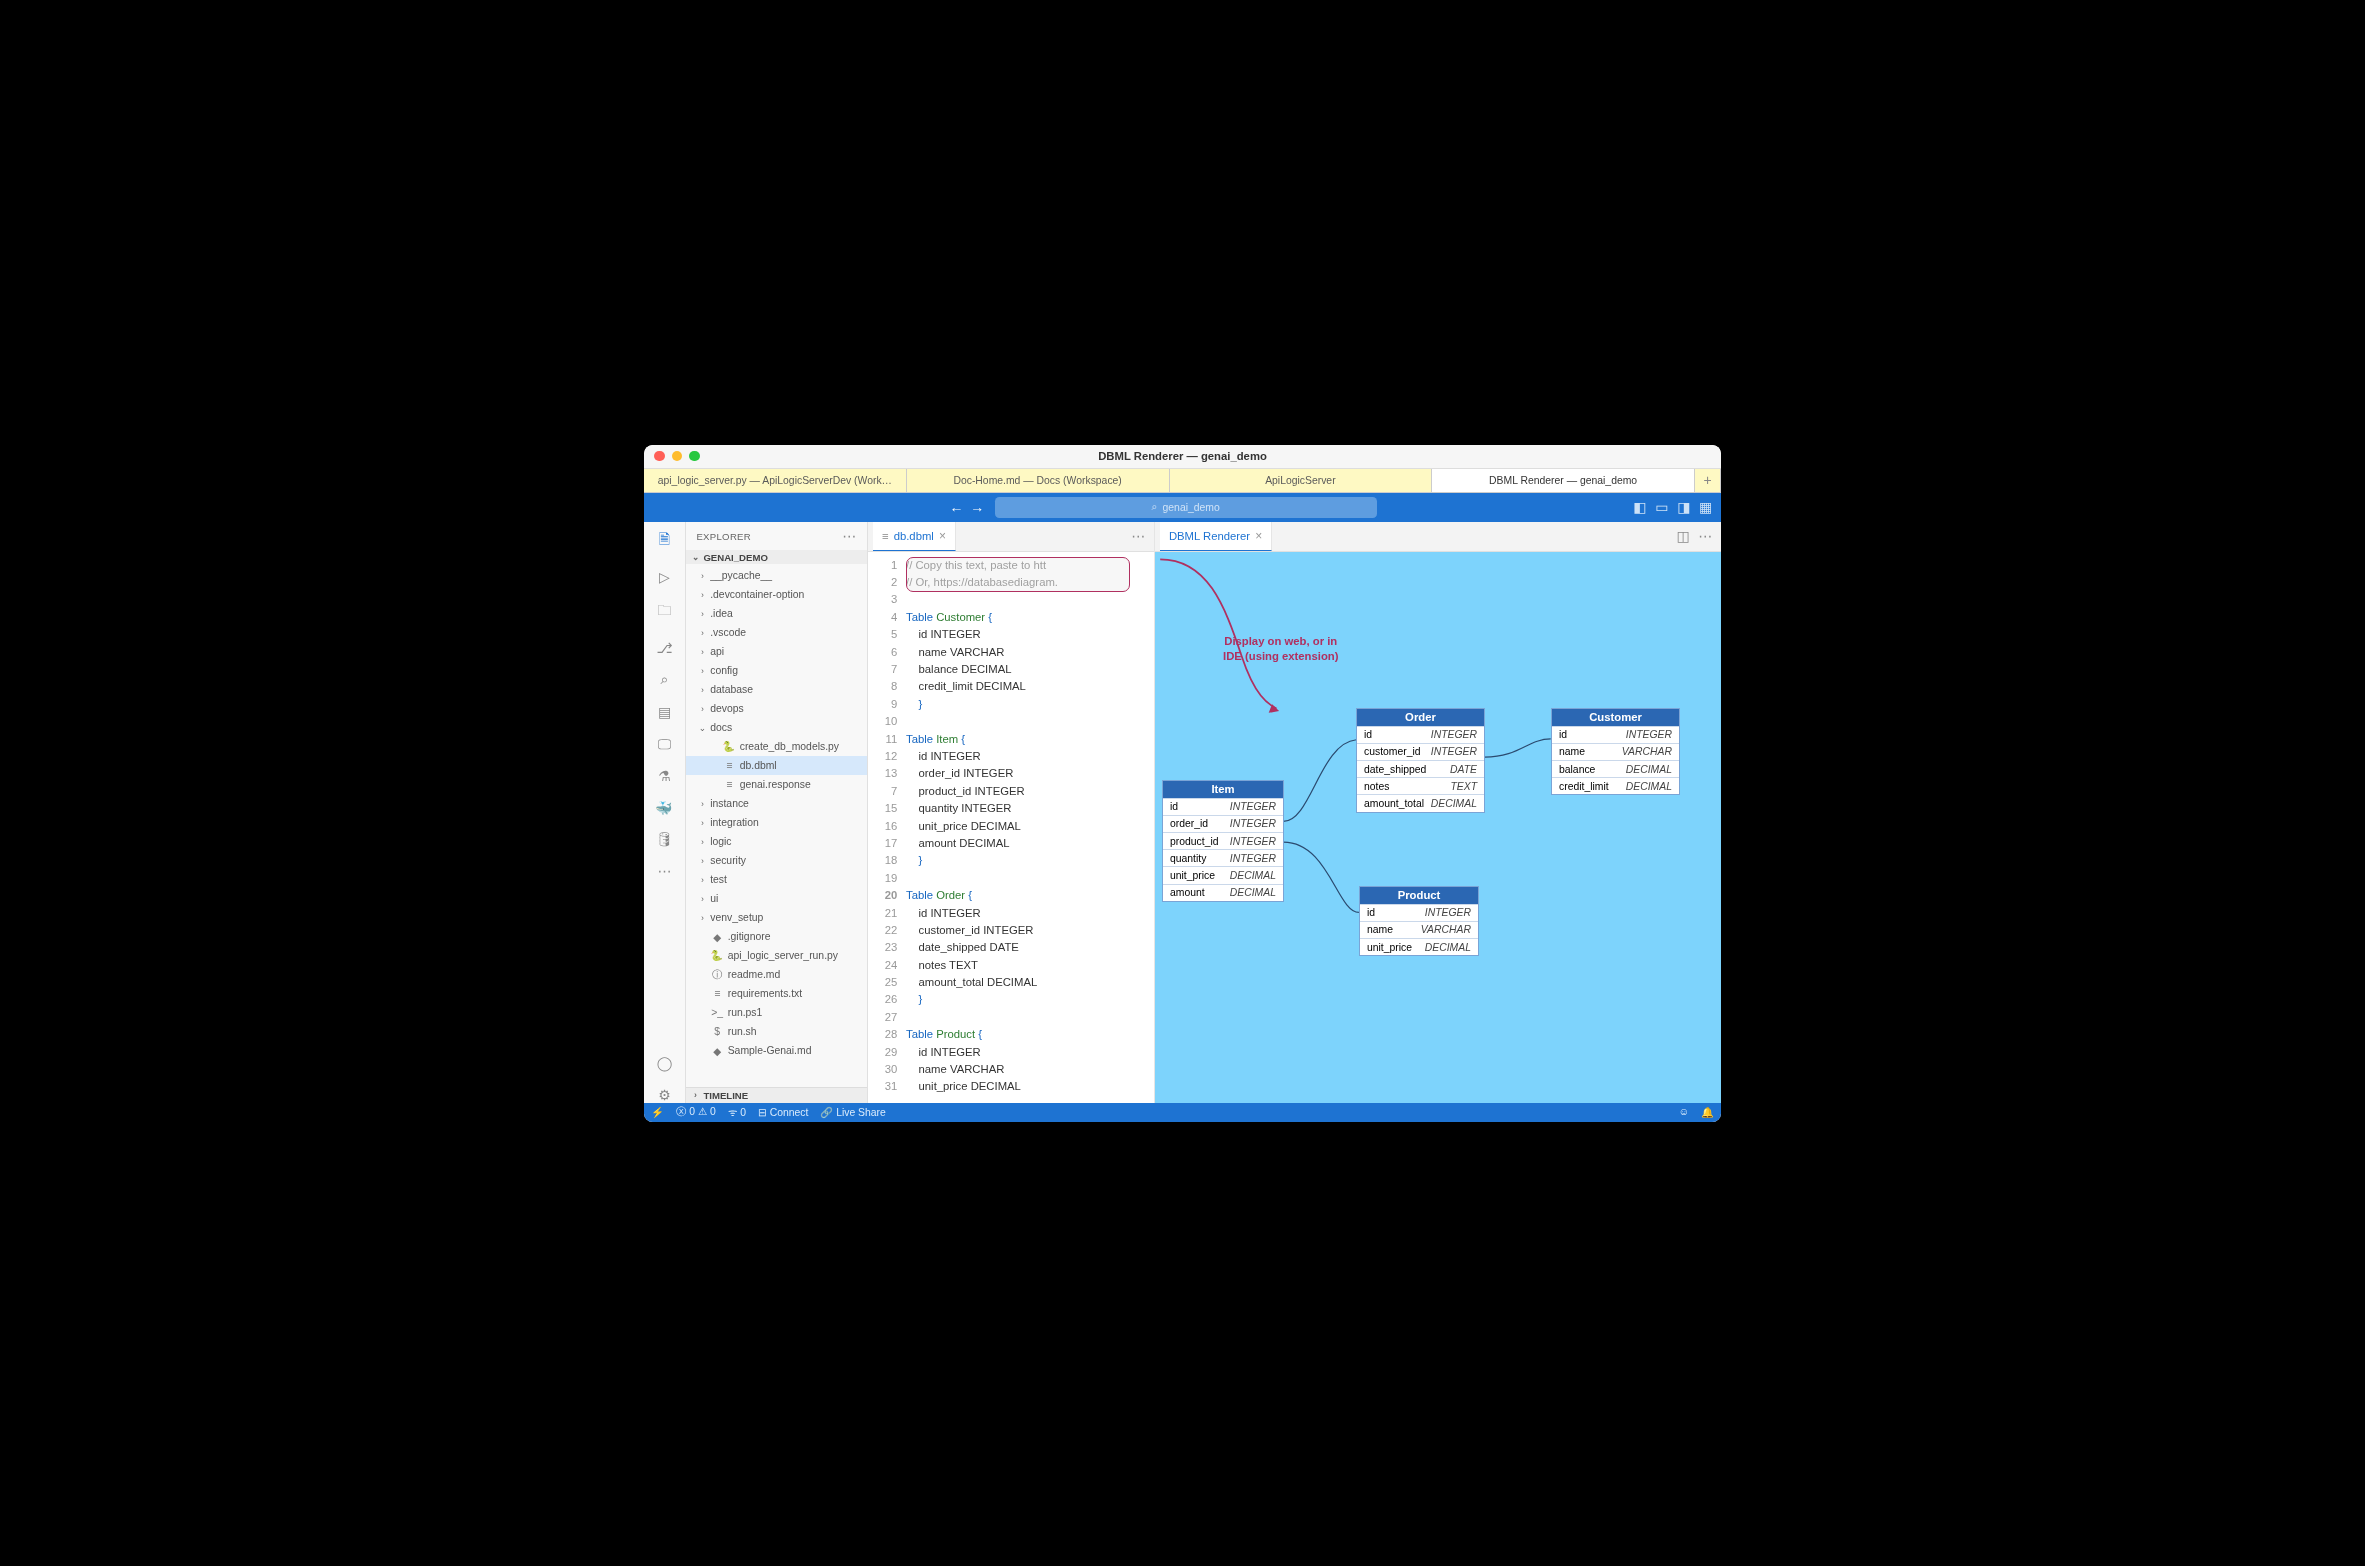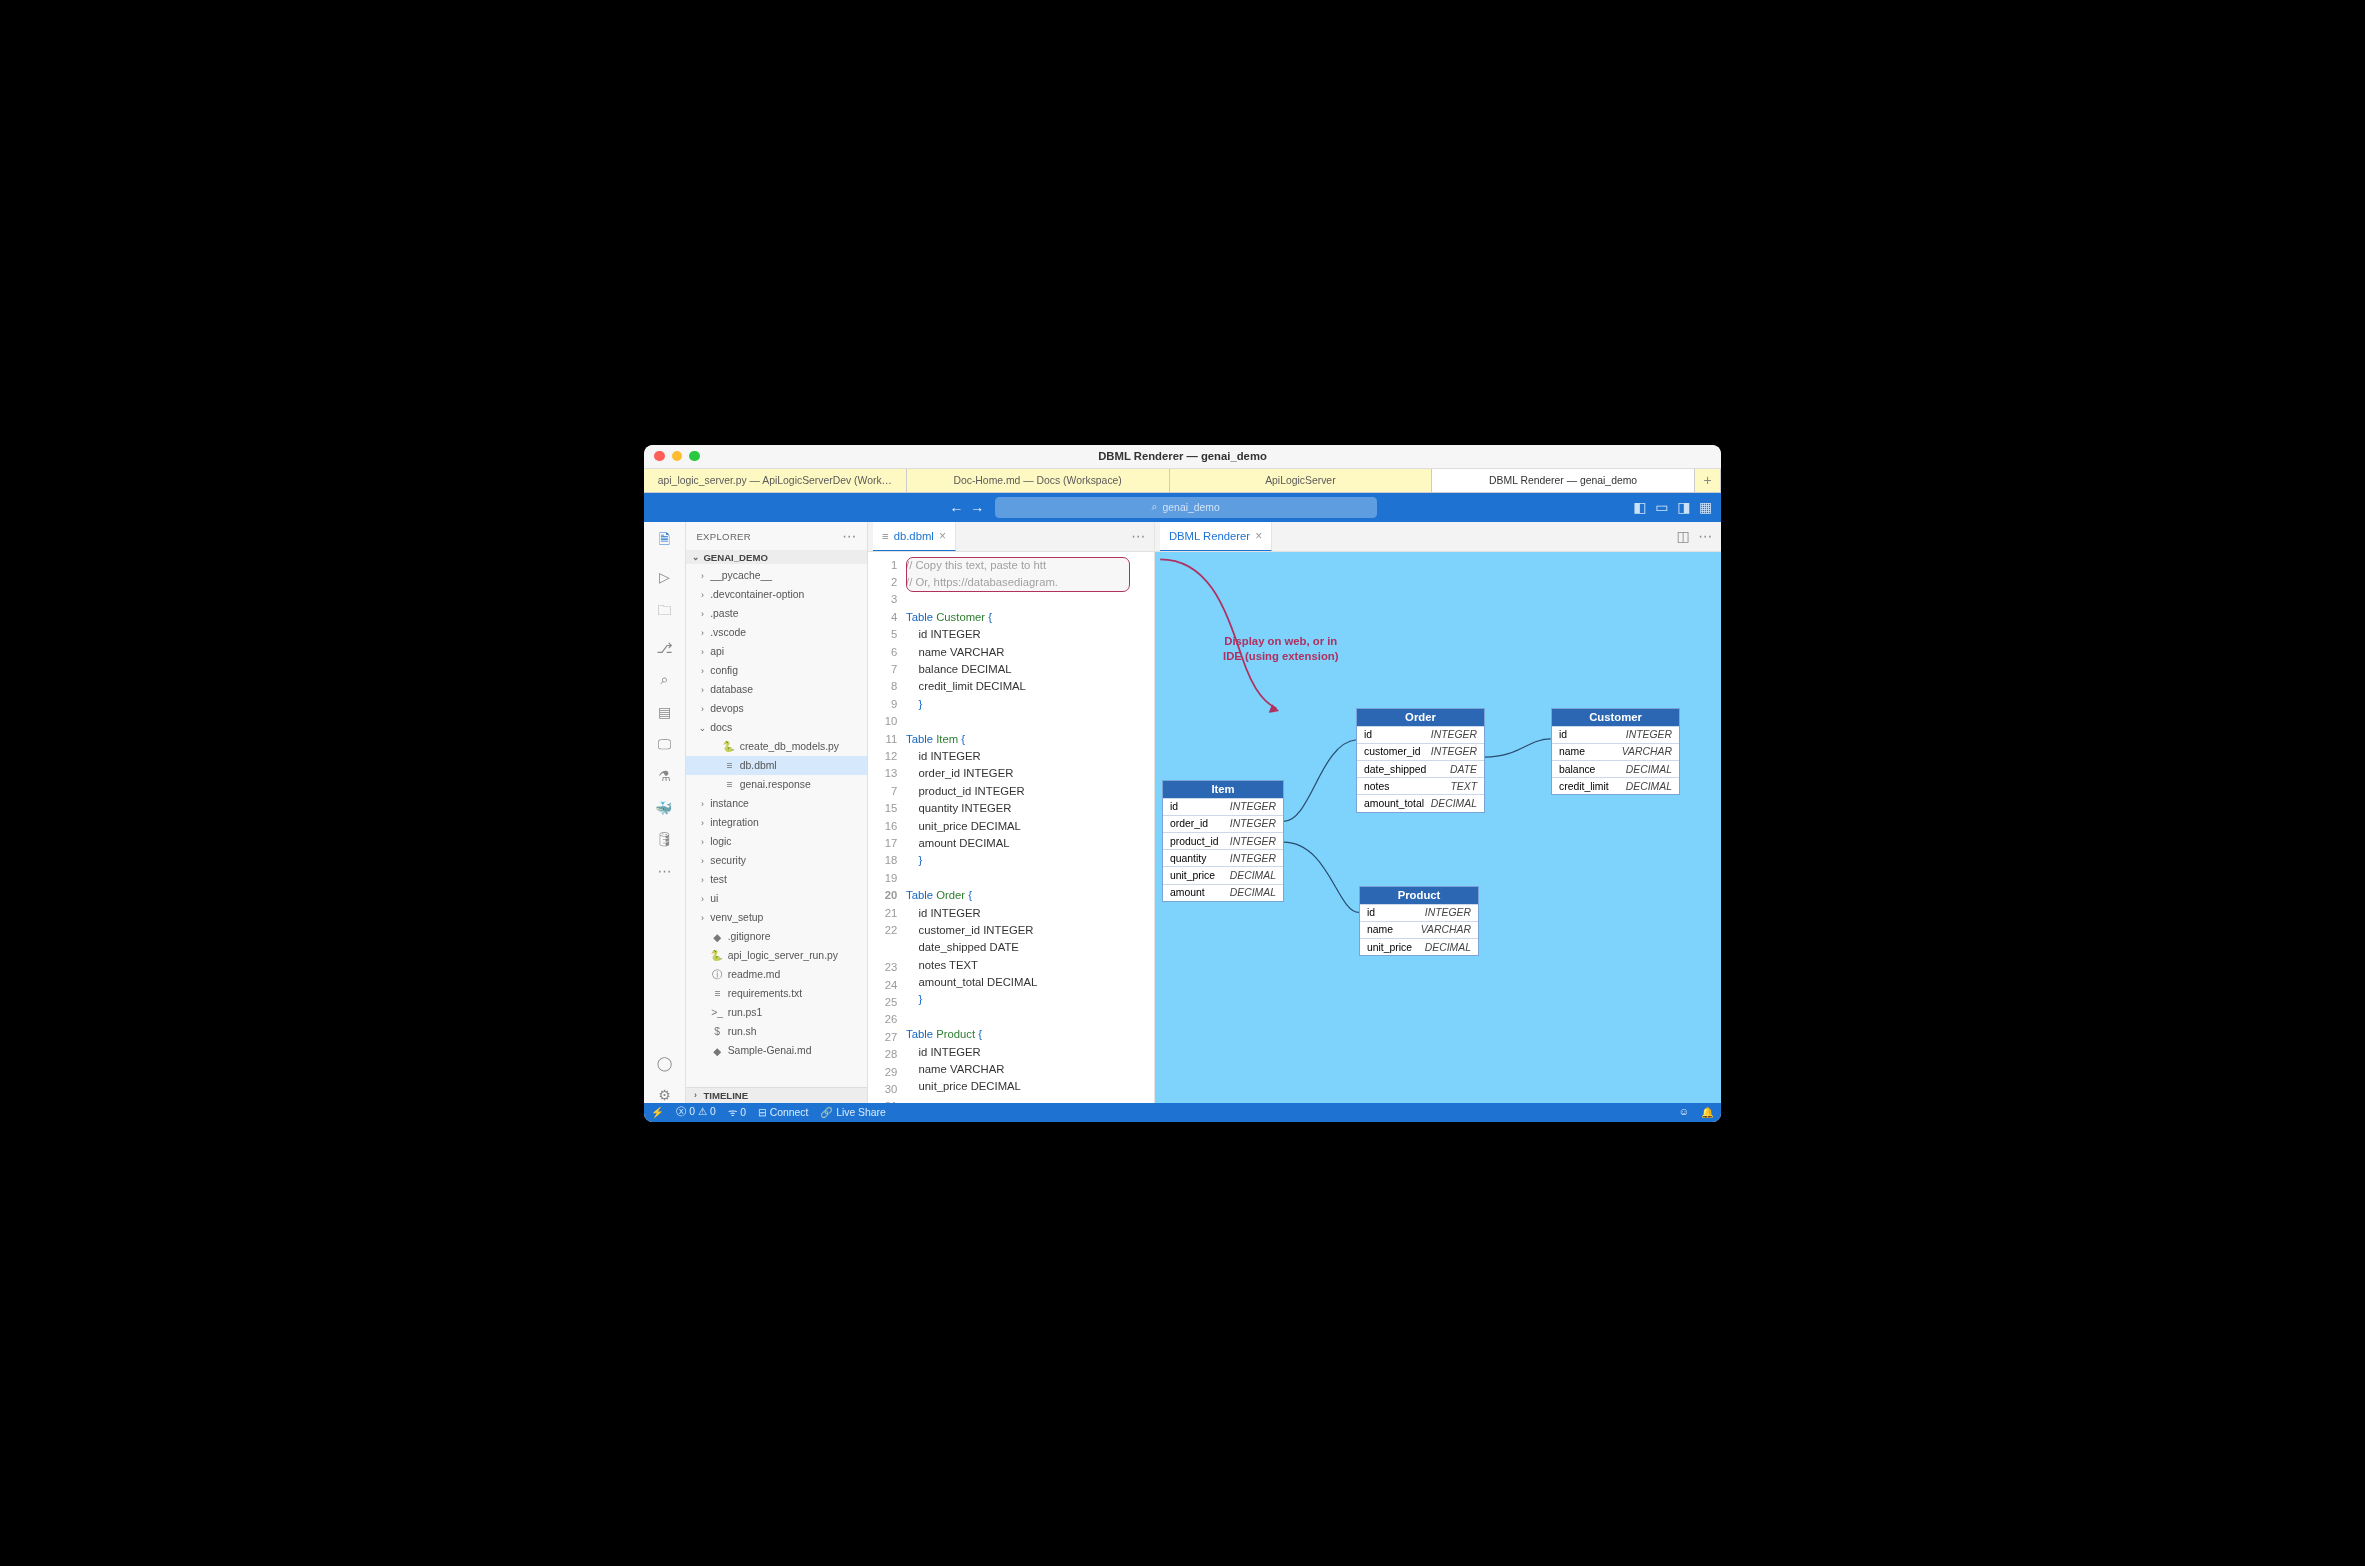--- a/index.html
+++ b/index.html
@@ -131,21 +131,21 @@
           <div class="node d1">
             <span class="chev">›</span>
             <span>__pycache__</span>
           </div>
           <div class="node d1">
             <span class="chev">›</span>
             <span>.devcontainer-option</span>
           </div>
           <div class="node d1">
             <span class="chev">›</span>
-            <span>.paste</span>
+            <span>.idea</span>
           </div>
           <div class="node d1">
             <span class="chev">›</span>
             <span>.vscode</span>
           </div>
           <div class="node d1">
             <span class="chev">›</span>
             <span>api</span>
           </div>
           <div class="node d1">
@@ -279,21 +279,21 @@
               <div style="height: 17.4px;">13</div>
               <div style="height: 17.4px;">7</div>
               <div style="height: 17.4px;">15</div>
               <div style="height: 17.4px;">16</div>
               <div style="height: 17.4px;">17</div>
               <div style="height: 17.4px;">18</div>
               <div style="height: 17.4px;">19</div>
               <div style="height: 17.4px; font-weight: bold;">20</div>
               <div style="height: 17.4px;">21</div>
               <div style="height: 17.4px;">22</div>
-              <div style="height: 17.4px; margin-top: 20px;">23</div>
+              <div style="height: 17.4px;">23</div>
               <div style="height: 17.4px;">24</div>
               <div style="height: 17.4px;">25</div>
               <div style="height: 17.4px;">26</div>
               <div style="height: 17.4px;">27</div>
               <div style="height: 17.4px;">28</div>
               <div style="height: 17.4px;">29</div>
               <div style="height: 17.4px;">30</div>
               <div style="height: 17.4px;">31</div>
             </div>
           <div class="code" id="code">

